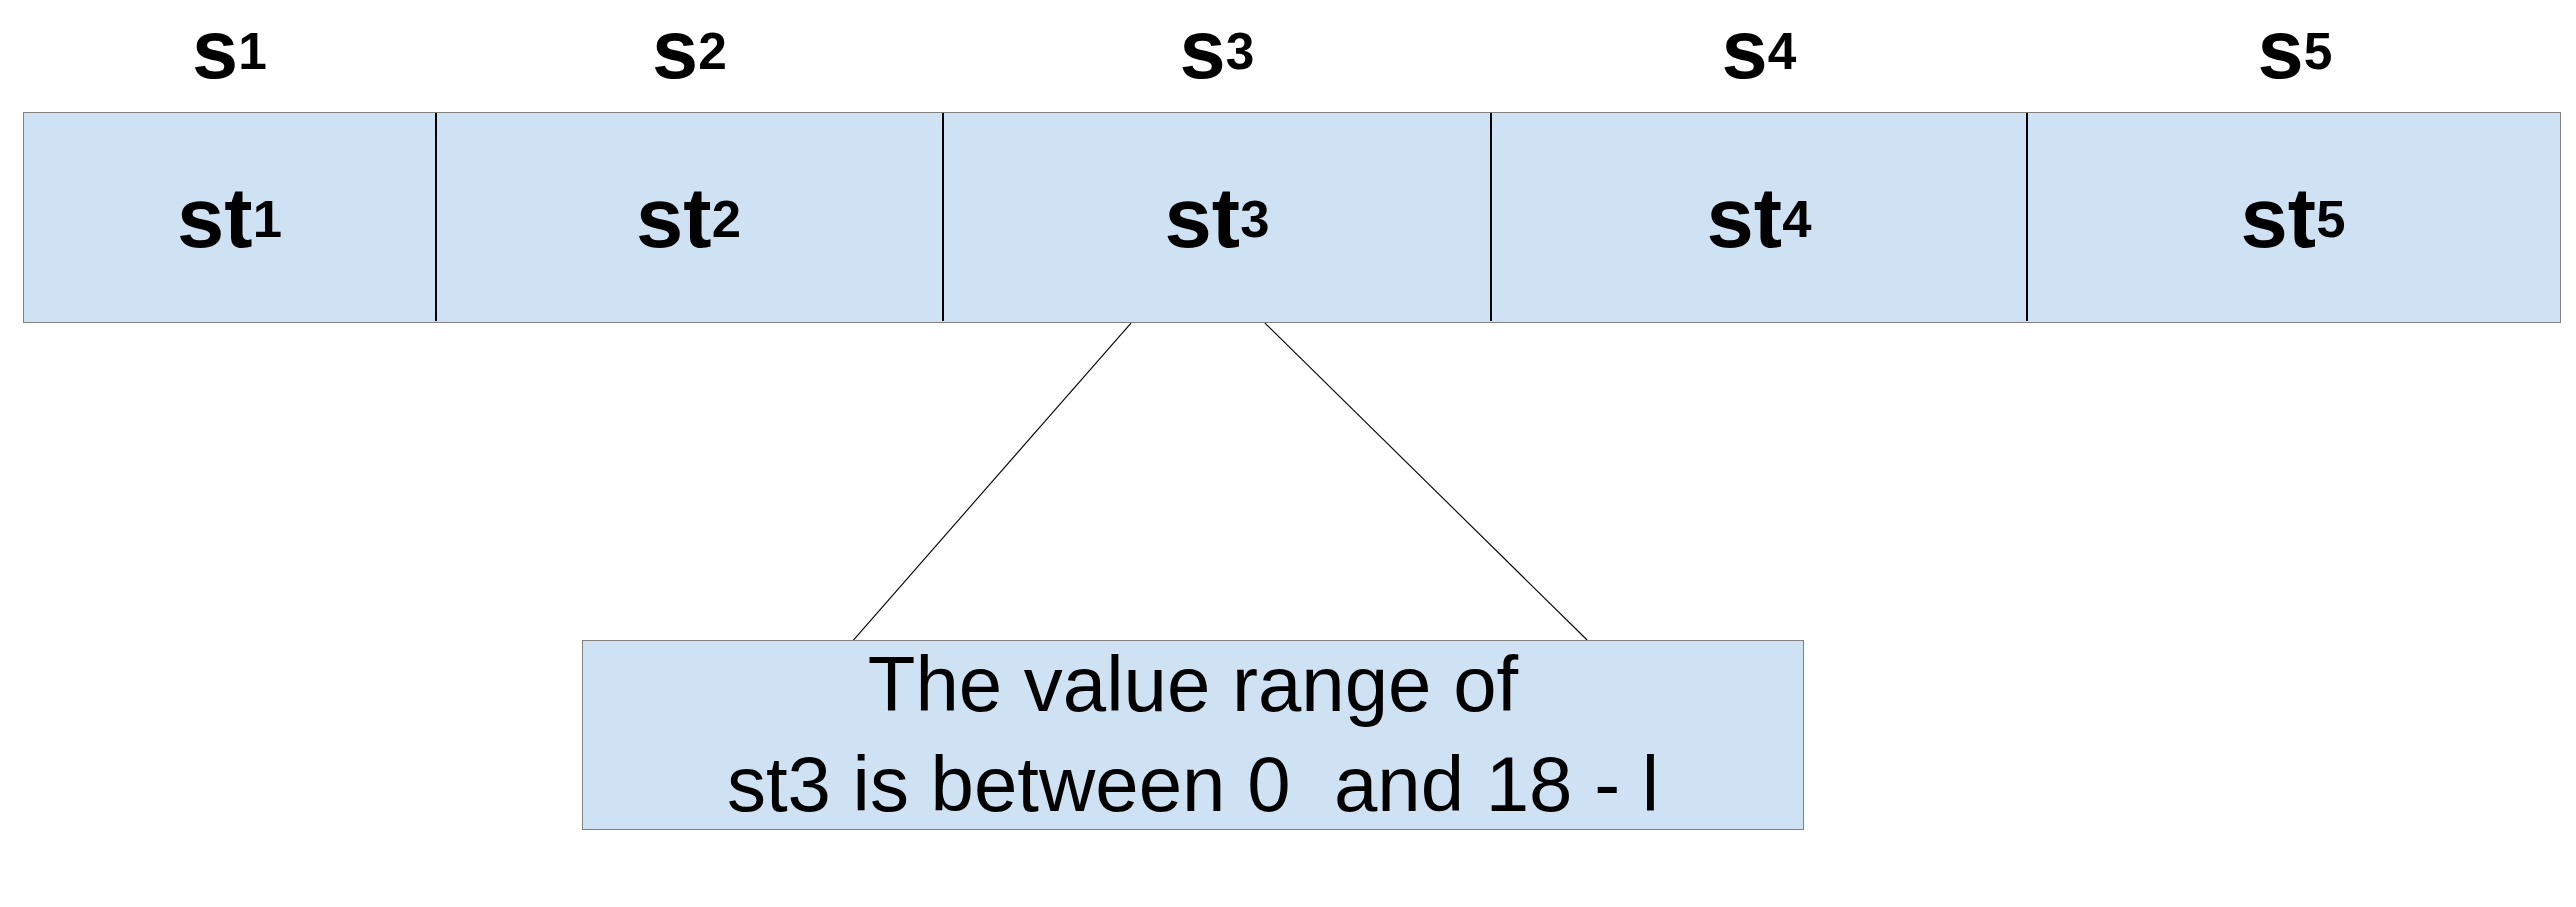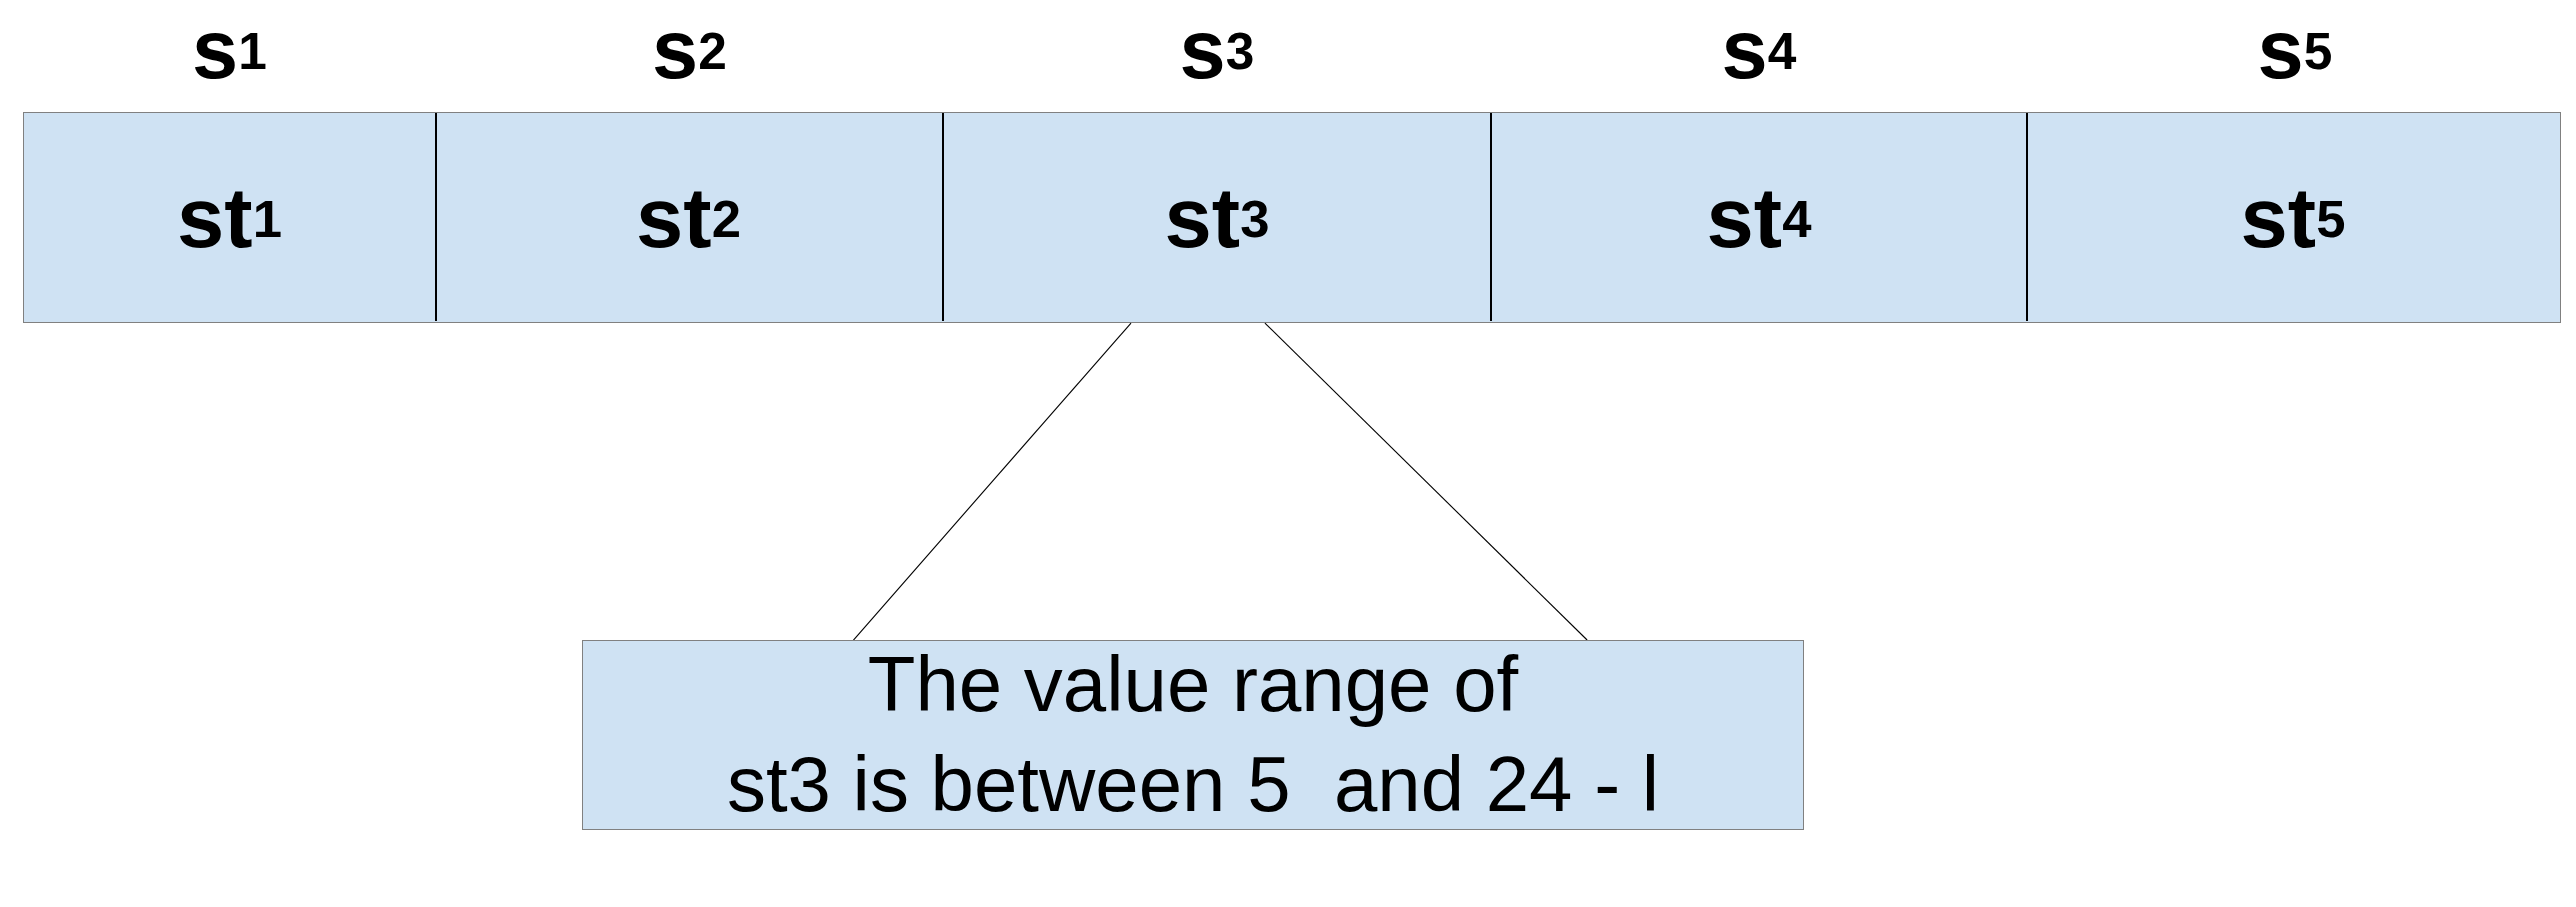--- a/index.html
+++ b/index.html
@@ -155,17 +155,17 @@
     <div class="divider" style="left:2002px;"></div>
   </div>
 
   <svg id="connector-svg" viewBox="0 0 3462 1220">
     <line x1="1520" y1="434" x2="1147" y2="860" stroke-width="1.5" stroke="#000000"></line>
     <line x1="1700" y1="434" x2="2133" y2="860" stroke-width="1.5" stroke="#000000"></line>
   </svg>
 
   <div id="callout">
     <div class="callout-line">The value range of</div>
-    <div class="callout-line">st3 is between 5  and 24 - l</div>
+    <div class="callout-line">st3 is between 0  and 18 - l</div>
   </div>
 
 </div>
 
 
 </body></html>

